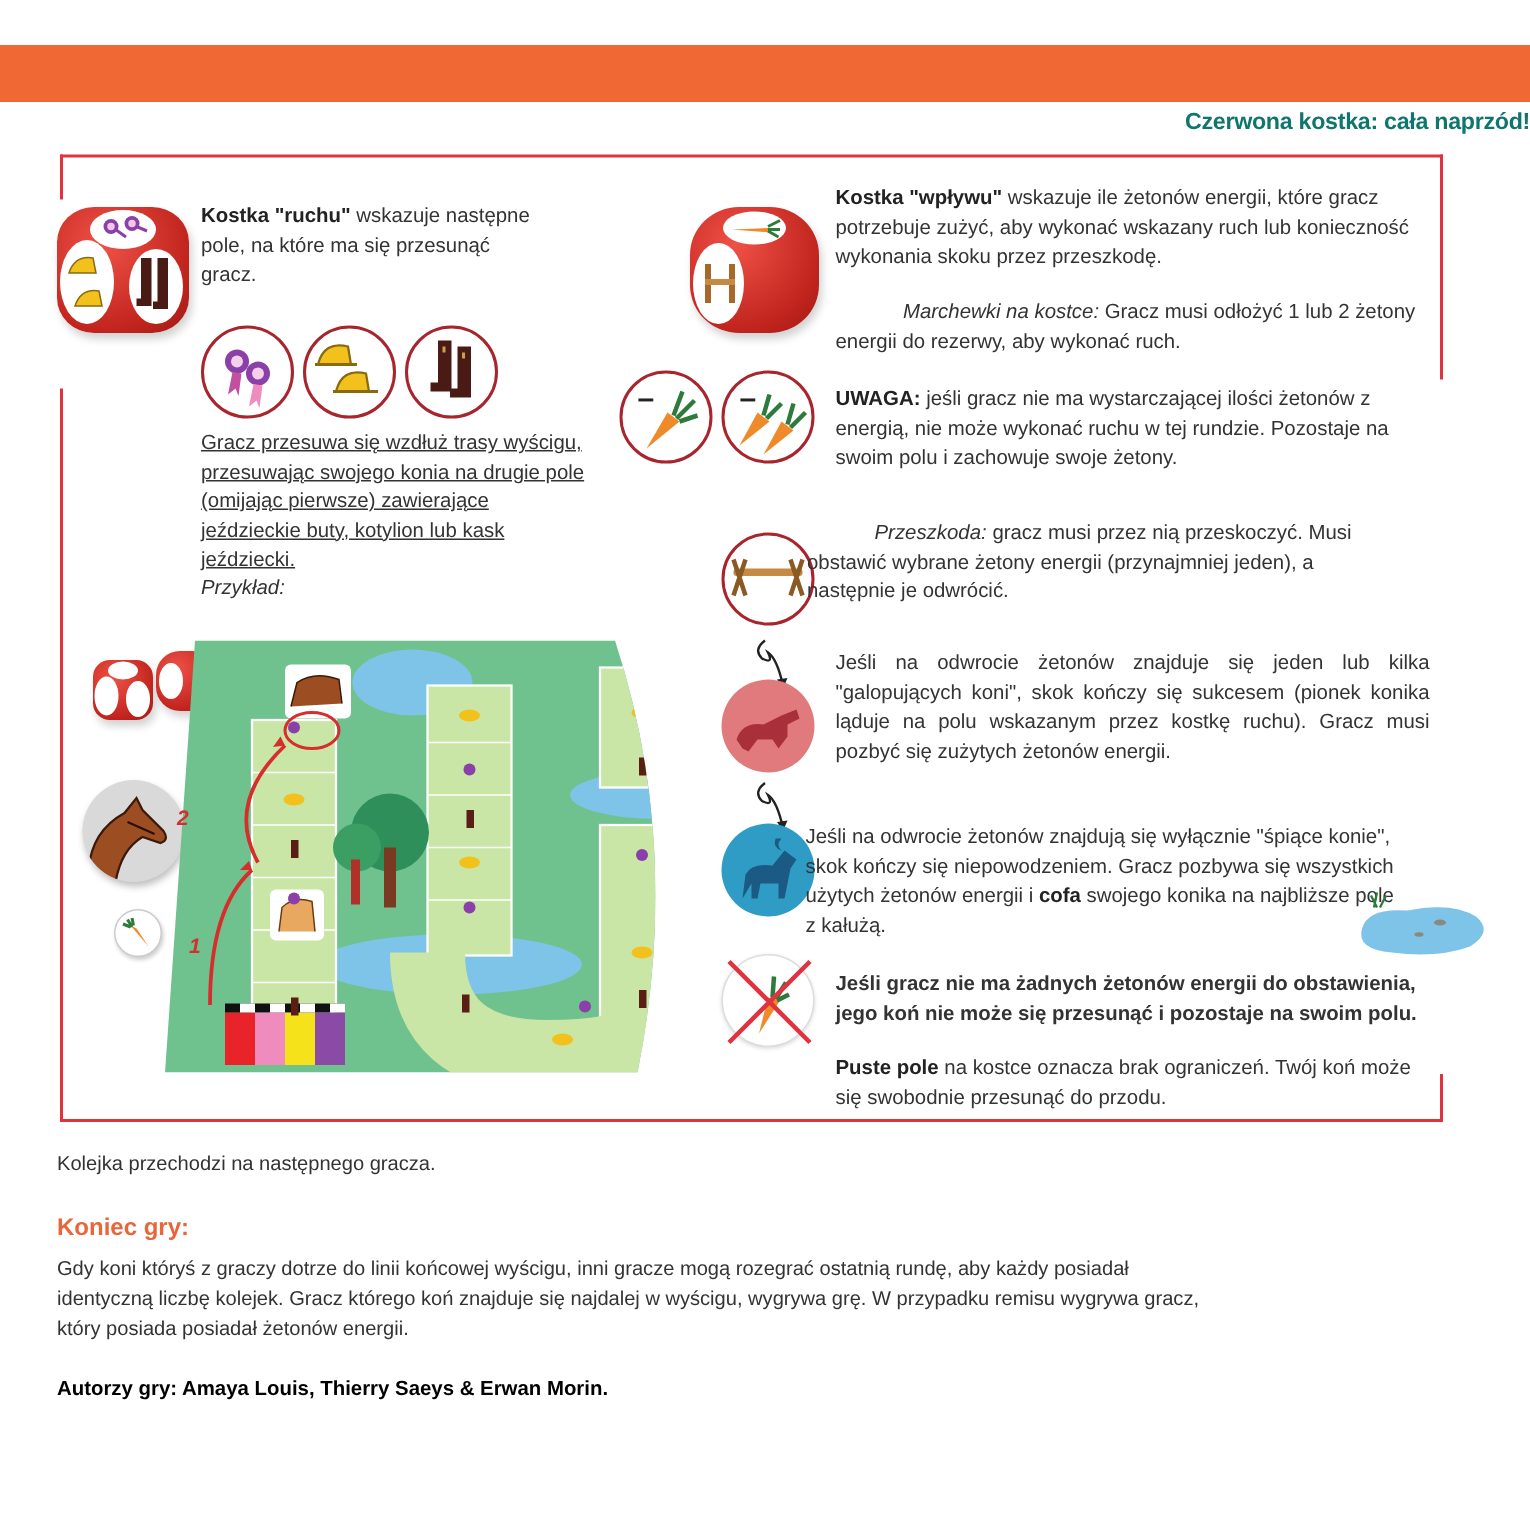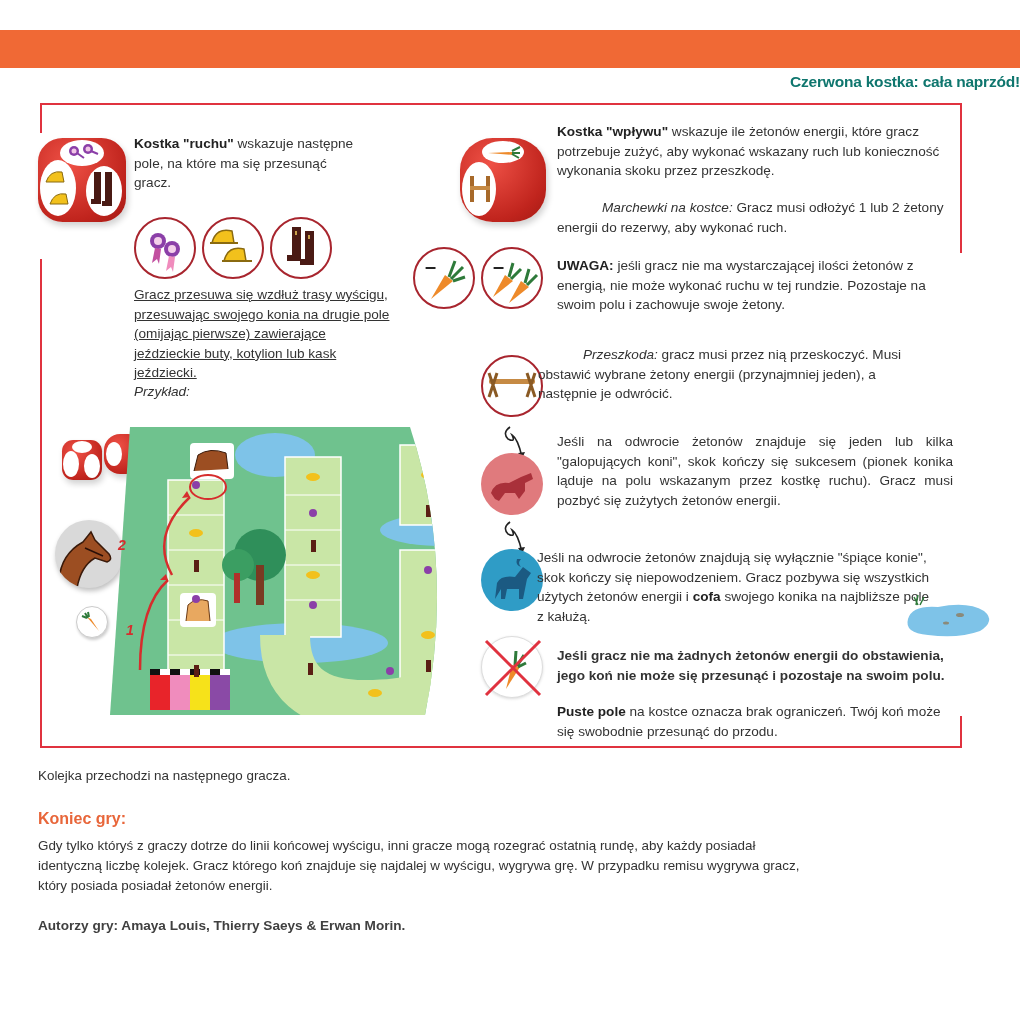--- a/index.html
+++ b/index.html
@@ -17,21 +17,21 @@
   .justify { text-align: justify; text-align-last: left; }
 
   .circle-icon { position: absolute; width: 62px; height: 62px; border-radius: 50%; border: 2px solid #a8252e; background: #fff; overflow: hidden; }
   .die { position: absolute; border-radius: 28%; background: radial-gradient(circle at 35% 30%, #ef5146, #c0241d 70%, #a11a14); box-shadow: 2px 4px 6px rgba(0,0,0,0.18); }
   .die .face { position: absolute; background: #fff; border-radius: 50%; }
 
   .board { position: absolute; left: 110px; top: 425px; width: 345px; height: 295px; }
 
   .bottom-text { position: absolute; left: 38px; font-size: 13.4px; line-height: 20px; color: #333; font-family: "Liberation Sans", sans-serif; }
   .end-title { position: absolute; left: 38px; top: 810px; font-size: 16px; font-weight: bold; color: #e8663a; }
-  .authors { position: absolute; left: 38px; top: 918px; font-size: 13.6px; font-weight: bold; color: #404040; }
+  .authors { position: absolute; left: 38px; top: 918px; font-size: 13.6px; font-weight: bold; color: #000000; }
 </style>
 </head>
 <body>
 
 <div class="banner"></div>
 <div class="heading">Czerwona kostka: cała naprzód!</div>
 
 <div>
   <div class="frame-line" style="left:40px;top:103px;width:922px;height:2px;"></div>
   <div class="frame-line" style="left:40px;top:103px;width:2px;height:30px;"></div>
@@ -303,16 +303,16 @@
   </svg>
 </div>
 <div class="txt" style="left:557px;top:646px;width:400px;font-weight:bold;">Jeśli gracz nie ma żadnych żetonów energii do obstawienia, jego koń nie może się przesunąć i pozostaje na swoim polu.</div>
 
 <div class="txt" style="left:557px;top:702px;width:400px;">
   <b>Puste pole</b><span> na kostce oznacza brak ograniczeń. Twój koń może się swobodnie przesunąć do przodu.</span>
 </div>
 
 <div class="bottom-text" style="top:766px;text-align:center;">Kolejka przechodzi na następnego gracza.</div>
 <div class="end-title">Koniec gry:</div>
-<div class="bottom-text" style="top:836px;">Gdy tylko któryś z graczy dotrze do linii końcowej wyścigu, inni gracze mogą rozegrać ostatnią rundę, aby każdy posiadał</div>
+<div class="bottom-text" style="top:836px;">Gdy koni któryś z graczy dotrze do linii końcowej wyścigu, inni gracze mogą rozegrać ostatnią rundę, aby każdy posiadał</div>
 <div class="bottom-text" style="top:856px;">identyczną liczbę kolejek. Gracz którego koń znajduje się najdalej w wyścigu, wygrywa grę. W przypadku remisu wygrywa gracz,</div>
 <div class="bottom-text" style="top:876px;">który posiada posiadał żetonów energii.</div>
 <div class="authors">Autorzy gry: Amaya Louis, Thierry Saeys &amp; Erwan Morin.</div>
 
 </body></html>

